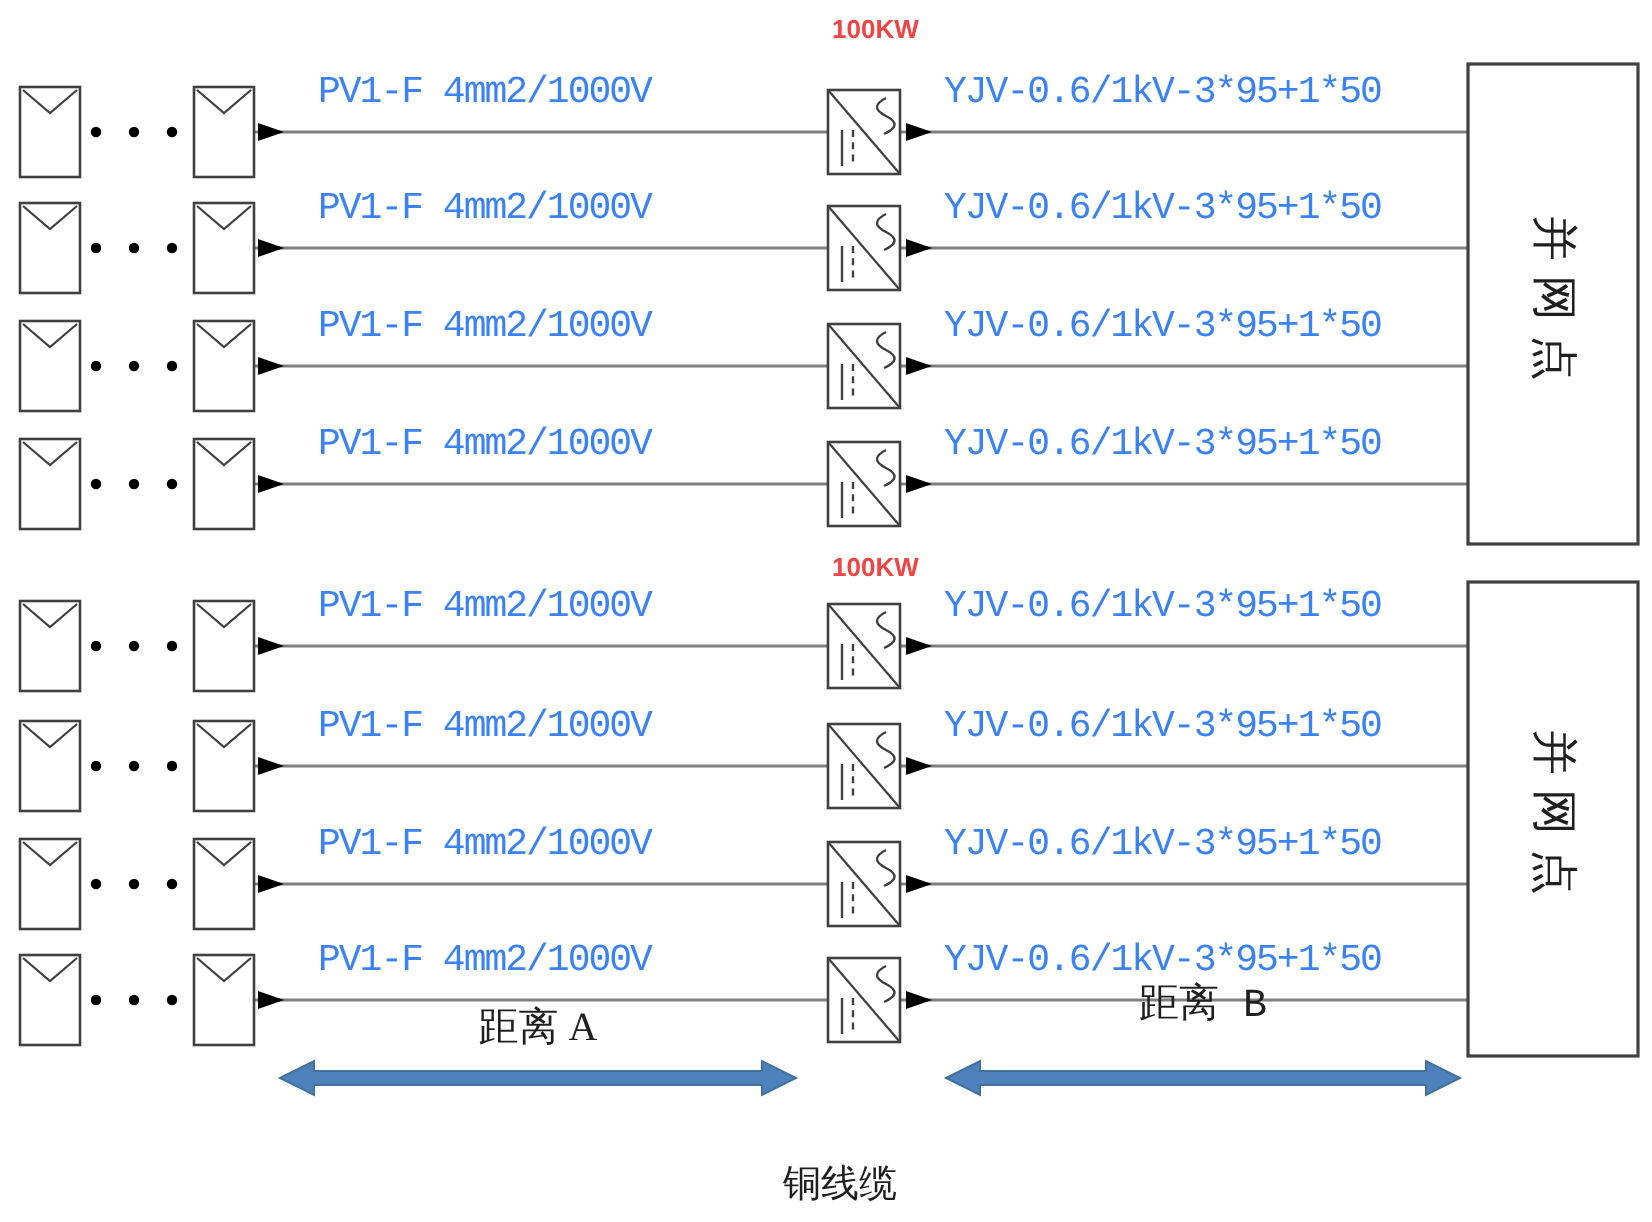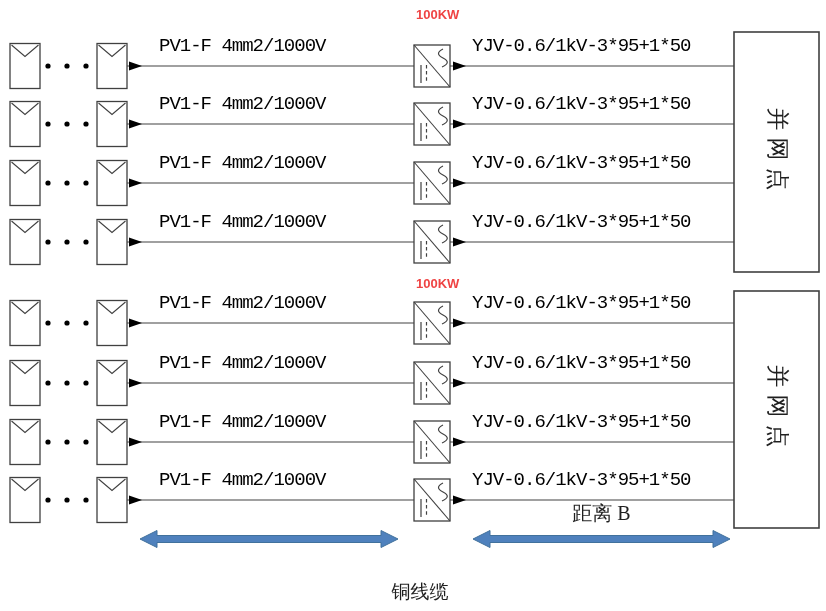--- a/index.html
+++ b/index.html
@@ -19,21 +19,21 @@
     position: absolute;
     left: 0;
     top: 0;
   }
   .cable-label {
     position: absolute;
     white-space: nowrap;
     font-family: "Liberation Mono", "DejaVu Sans Mono", monospace;
     font-size: 19px;
     line-height: 22px;
-    color: #000000;
+    color: #3b82f6;
     letter-spacing: -1px;
   }
   .power-label {
     position: absolute;
     white-space: nowrap;
     font-family: "Liberation Sans", sans-serif;
     font-size: 13px;
     font-weight: 600;
     letter-spacing: 0px;
     color: #ef4444;
@@ -292,16 +292,17 @@
   <div class="power-label" style="left:416px; top:7px;">100KW</div>
   <div class="power-label" style="left:416px; top:276px;">100KW</div>
 
   <div class="grid-box-label" style="left:734px; top:32px; width:85px; height:240px;">
     <span>并网点</span>
   </div>
   <div class="grid-box-label" style="left:734px; top:291px; width:85px; height:237px;">
     <span>并网点</span>
   </div>
 
-  <div class="distance-label" style="left:473px; top:500px; width:257px;">距离 B</div>
+  <div class="distance-label" style="left:140px; top:500px; width:258px;">距离 A</div>
+  <div class="distance-label" style="left:473px; top:488px; width:257px;font-family:Liberation Mono, monospace;">距离 B</div>
 
   <div class="bottom-label" style="left:355px; top:579px; width:130px;">铜线缆</div>
 </div>
 
 </body></html>

